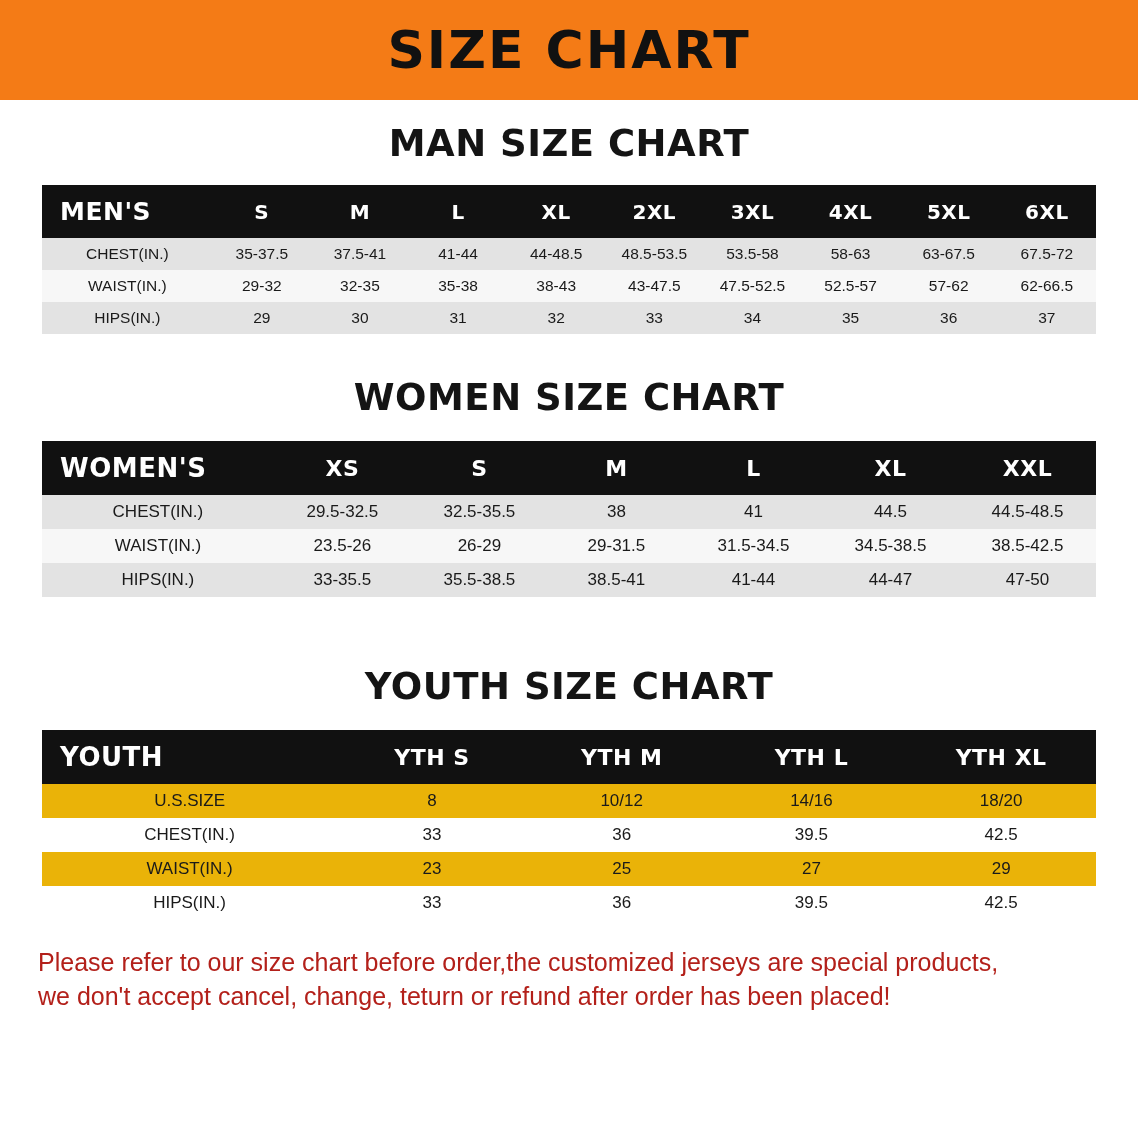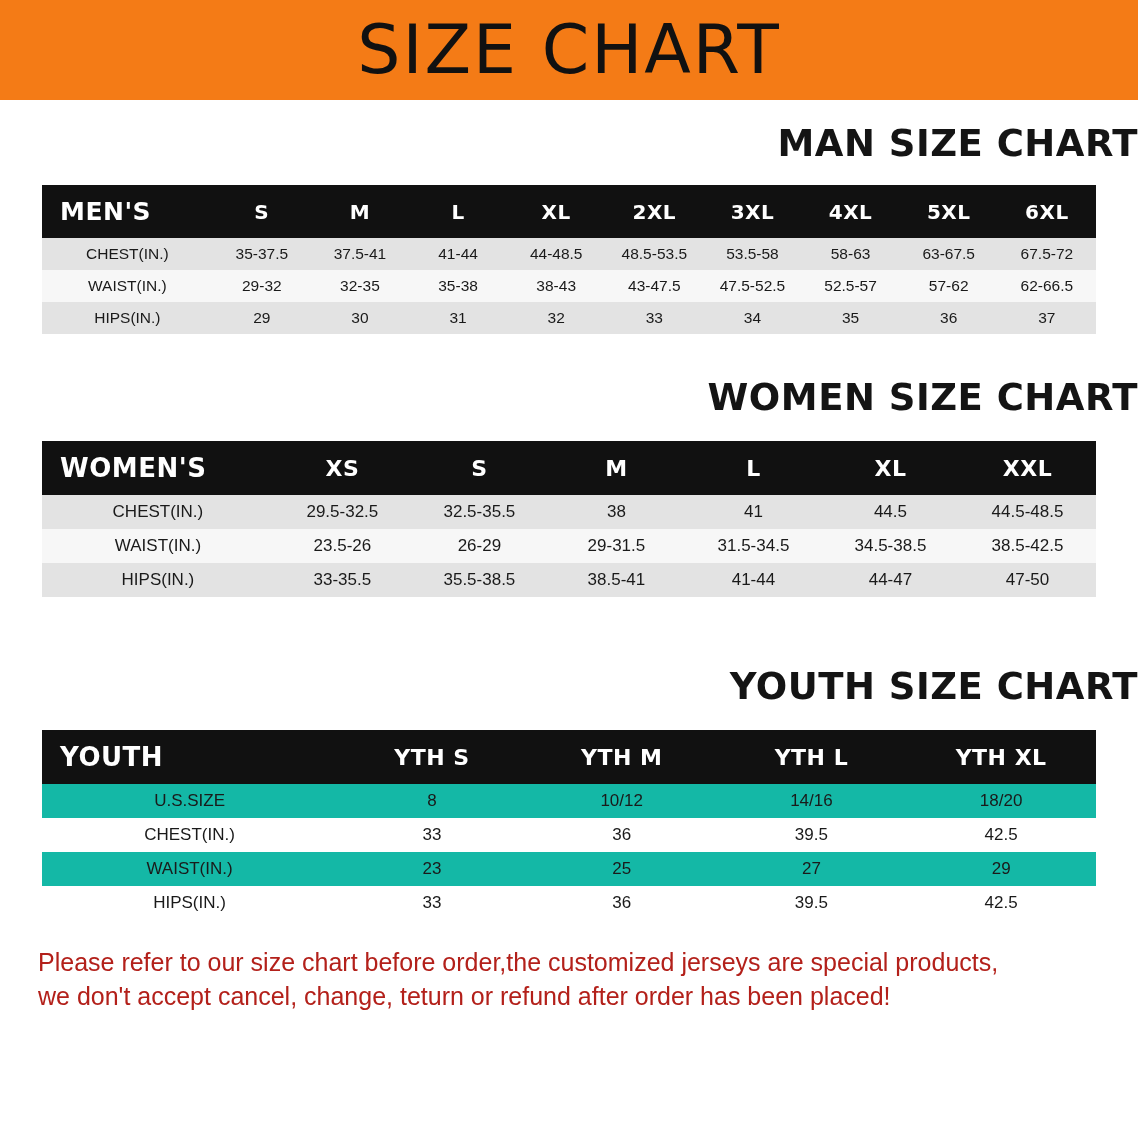--- a/index.html
+++ b/index.html
@@ -24,29 +24,29 @@
   
   .banner {
     background: #f47b16;
     height: 100px;
     display: flex;
     align-items: center;
     justify-content: center;
   }
   .banner-title {
     font-family: "DejaVu Sans", sans-serif;
-    font-weight: normal;
-    font-size: 68px;
+    font-weight: bold;
+    font-size: 52px;
     letter-spacing: 2px;
     color: #111111;
     line-height: 1;
   }
   
   .section-title {
-    text-align: right;
+    text-align: center;
     font-family: "DejaVu Sans", sans-serif;
     font-weight: bold;
     font-size: 37px;
     letter-spacing: 0.5px;
     color: #141414;
   }
   .man-title   { margin-top: 22px; margin-bottom: 20px; }
   .women-title { margin-top: 42px; margin-bottom: 22px; }
   .youth-title { margin-top: 68px; margin-bottom: 22px; }
 
@@ -91,21 +91,21 @@
 
   
   .women thead th { font-size: 22px; }
   .women thead th.rowlabel { font-size: 26px; }
   .women tbody td { font-size: 17px; }
 
   
   .youth thead th { font-size: 22px; }
   .youth thead th.rowlabel { font-size: 26px; }
   .youth tbody td { font-size: 17px; }
-  .youth tbody tr.odd  td { background: #14b8a6; }
+  .youth tbody tr.odd  td { background: #eab308; }
   .youth tbody tr.even td { background: #ffffff; }
 
   
   .note {
     margin: 26px 38px 0 38px;
     color: #b3201a;
     font-size: 25px;
     line-height: 1.35;
     font-family: "Liberation Sans", sans-serif;
   }

